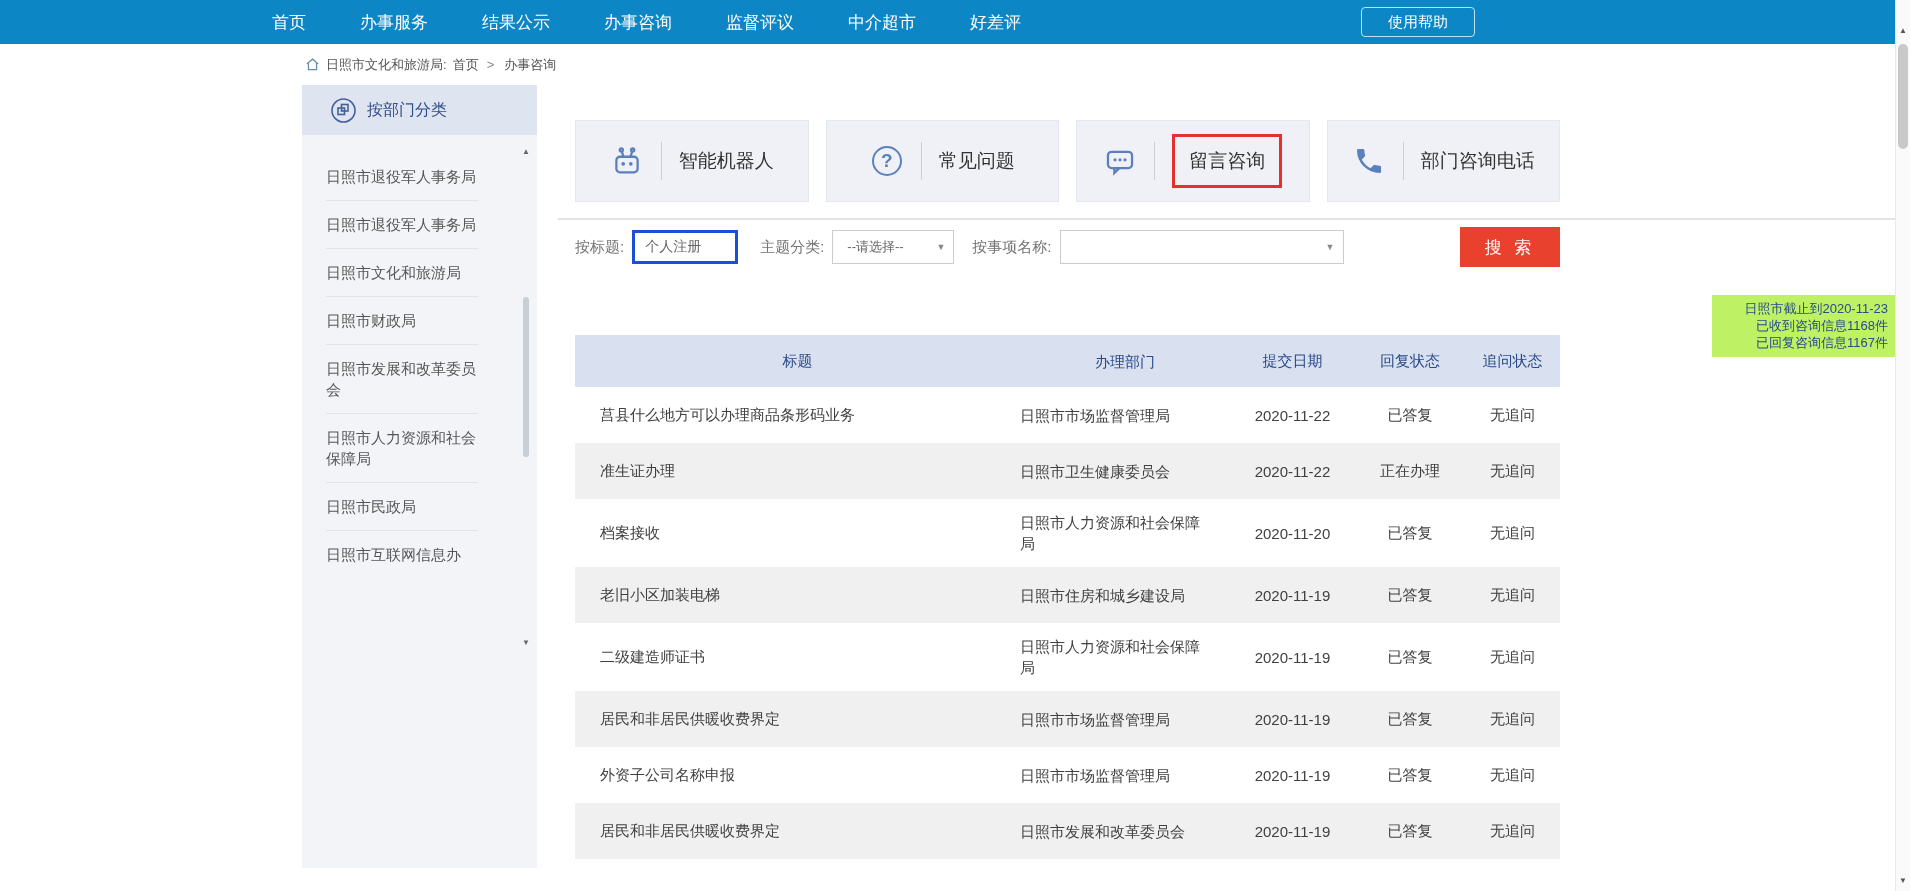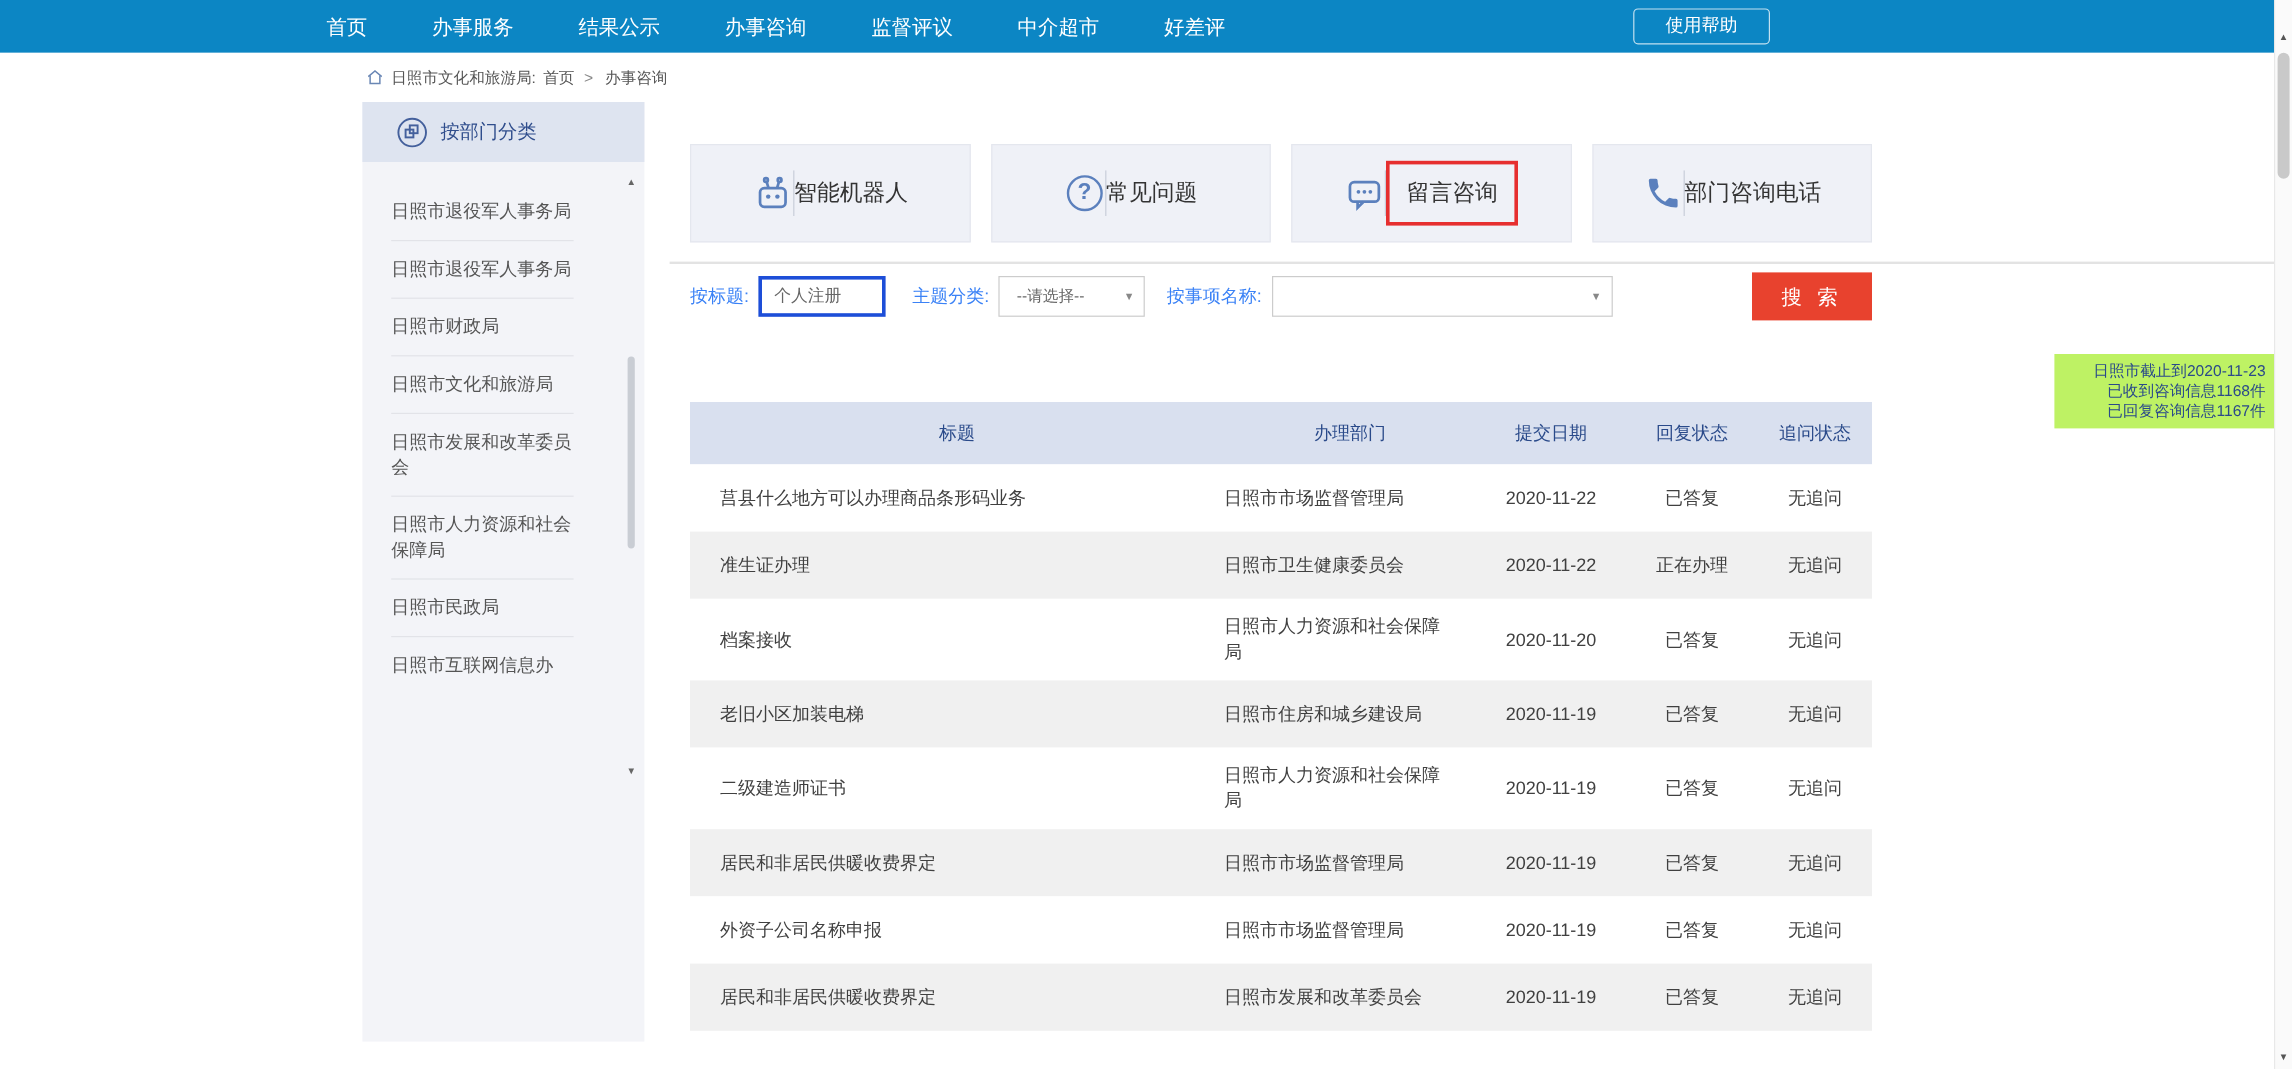--- a/index.html
+++ b/index.html
@@ -39,31 +39,31 @@
   .side-scroll .arr { position:absolute; left:0; width:12px; font-size:8px; color:#666; text-align:center; cursor:pointer; }
   .side-scroll .arr.up { top:0; } .side-scroll .arr.down { bottom:0; }
   .side-scroll .thumb { position:absolute; left:3px; top:150px; width:6px; height:160px; background:#c9cdd4; border-radius:3px; }
 
   
   .main { position:absolute; left:575px; top:85px; width:985px; height:790px; }
 
   
   .tabs { position:absolute; top:35px; left:0; width:985px; height:82px; display:flex; gap:17px; }
   .tab-card { flex:1; background:#eff1f7; border:1px solid #e4e7ee; display:flex; align-items:center;
-    justify-content:center; gap:0; cursor:pointer; }
+    justify-content:center; gap:17px; cursor:pointer; }
   .tab-icon { display:inline-flex; width:34px; height:34px; align-items:center; justify-content:center; }
   .tab-sep { width:1px; height:38px; background:#c9ced9; }
   .tab-label { font-size:19px; color:#333; white-space:nowrap; }
   .q-circle { width:30px; height:30px; border:2px solid #5b80bd; border-radius:50%; color:#5b80bd;
     font-size:19px; font-weight:bold; display:flex; align-items:center; justify-content:center; }
   .hl-red { border:3px solid #e62f2f; padding:11px 14px; }
 
   
   .search-row { position:absolute; top:141px; left:0; width:985px; height:42px; display:flex; align-items:center; }
-  .f-label { font-size:15px; color:#3b82f6; margin-right:8px; white-space:nowrap; }
+  .f-label { font-size:15px; color:#737373; margin-right:8px; white-space:nowrap; }
   .f-input { width:106px; height:34px; border:3px solid #1d4ed8; background:#fff; font-size:14px; color:#666;
     padding:0 10px; outline:none; margin-right:22px; font-family:inherit; }
   .f-select { height:34px; border:1px solid #ccc; background:#fff; display:flex; align-items:center;
     font-size:13px; color:#666; padding:0 8px 0 14px; margin-right:18px; cursor:pointer; position:relative; }
   .f-select .val { flex:1; }
   .f-select .caret { font-size:9px; color:#888; margin-left:6px; }
   .f-select.topic { width:122px; }
   .f-select.wide { width:284px; margin-right:0; }
   .search-btn { margin-left:auto; width:100px; height:40px; background:#e8422e; color:#fff; border:none;
     font-size:17px; letter-spacing:4px; cursor:pointer; font-family:inherit; }
@@ -133,22 +133,22 @@
         <circle cx="13.5" cy="13.5" r="11.5"></circle>
         <rect x="8" y="11" width="6.5" height="6.5"></rect>
         <rect x="11.5" y="7.5" width="6.5" height="6.5"></rect>
       </svg>
     </span>
     <span class="sidebar-title">按部门分类</span>
   </div>
   <ul class="sidebar-list">
     <li class="sidebar-item">日照市退役军人事务局</li>
     <li class="sidebar-item">日照市退役军人事务局</li>
+    <li class="sidebar-item">日照市文化和旅游局</li>
     <li class="sidebar-item">日照市财政局</li>
-    <li class="sidebar-item">日照市文化和旅游局</li>
     <li class="sidebar-item">日照市发展和改革委员会</li>
     <li class="sidebar-item">日照市人力资源和社会保障局</li>
     <li class="sidebar-item">日照市民政局</li>
     <li class="sidebar-item">日照市互联网信息办</li>
   </ul>
   <div class="side-scroll">
     <div class="arr up">▲</div>
     <div class="thumb"></div>
     <div class="arr down">▼</div>
   </div>

